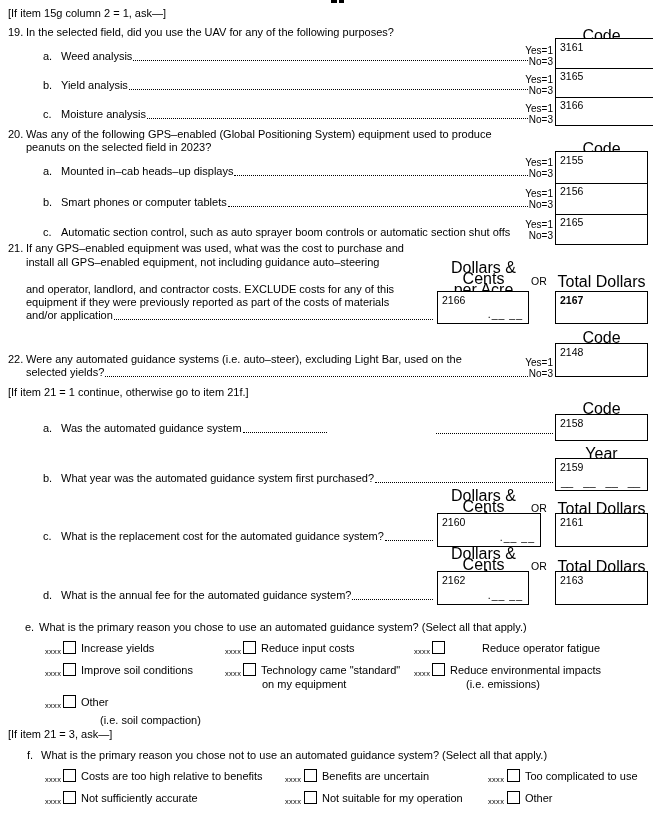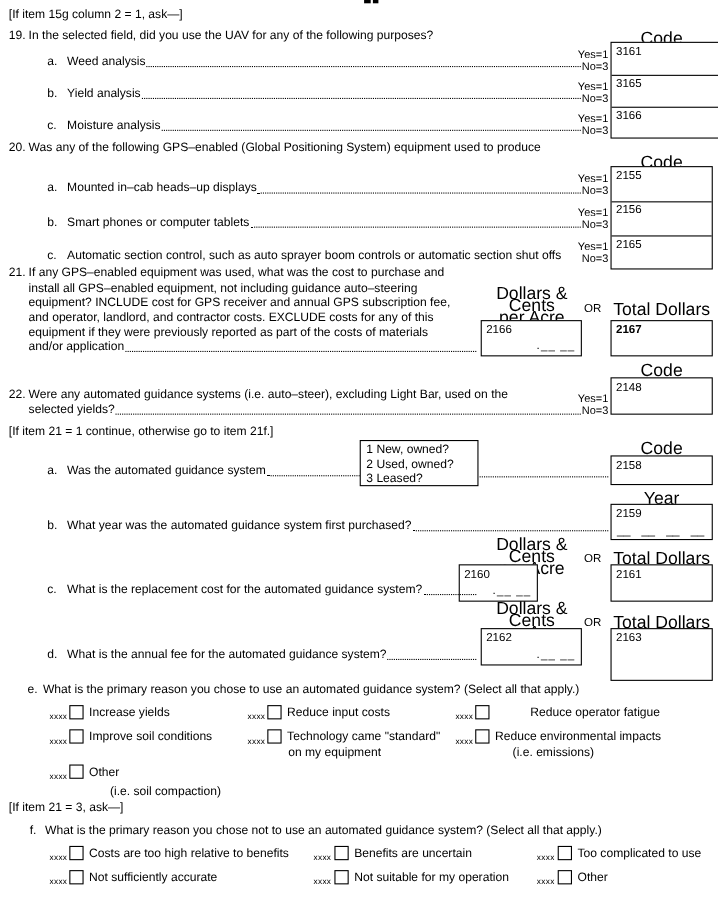--- a/index.html
+++ b/index.html
@@ -73,20 +73,21 @@
     <span class="leader"></span>
   </div>
   <div class="lrow" style="left:43px;top:108px;width:485px;">
     <span class="ltr">c.</span>
     <span class="ltxt">Moisture analysis</span>
     <span class="leader"></span>
   </div>
 
   <span class="txt" style="left:8px;top:128px;">20.</span>
   <span class="txt" style="left:26px;top:128px;">Was any of the following GPS–enabled (Global Positioning System) equipment used to produce</span>
+  <span class="txt" style="left:26px;top:141px;">peanuts on the selected field in 2023?</span>
   <div class="hdr" style="left:555px;top:143px;width:93px;">Code</div>
 
   <div class="box" style="left:555px;top:151px;width:93px;height:94px;">
     <div class="divider" style="top:31px;"></div>
     <div class="divider" style="top:62px;"></div>
     <span class="codeIn" style="top:2px;">2155</span>
     <span class="codeIn" style="top:33px;">2156</span>
     <span class="codeIn" style="top:64px;">2165</span>
   </div>
 
@@ -114,21 +115,20 @@
     <span class="leader"></span>
   </div>
   <div class="lrow" style="left:43px;top:226px;">
     <span class="ltr">c.</span>
     <span class="ltxt">Automatic section control, such as auto sprayer boom controls or automatic section shut offs</span>
   </div>
 
   <span class="txt" style="left:8px;top:242px;">21.</span>
   <span class="txt" style="left:26px;top:242px;">If any GPS–enabled equipment was used, what was the cost to purchase and</span>
   <span class="txt" style="left:26px;top:256px;">install all GPS–enabled equipment, not including guidance auto–steering</span>
-  <span class="txt" style="left:26px;top:269px;">equipment?  INCLUDE cost for GPS receiver and annual GPS subscription fee,</span>
   <span class="txt" style="left:26px;top:283px;">and operator, landlord, and contractor costs.  EXCLUDE costs for any of this</span>
   <span class="txt" style="left:26px;top:296px;">equipment if they were previously reported as part of the costs of materials</span>
   <div class="lrow" style="left:26px;top:309px;width:407px;">
     <span class="ltxt">and/or application</span>
     <span class="leader"></span>
   </div>
 
   <div class="hdr" style="left:437px;top:262px;width:93px;">
     <div>Dollars &amp; Cents</div>
     <div>per Acre</div>
@@ -154,25 +154,20 @@
     <span class="ltxt">selected yields?</span>
     <span class="leader"></span>
   </div>
   <div class="yn" style="left:521px;top:357px;">
     <div>Yes=1</div>
     <div>No=3</div>
   </div>
 
   <span class="txt" style="left:8px;top:386px;">[If item 21 = 1 continue, otherwise go to item 21f.]</span>
 
-  <div class="box" style="left:327px;top:400px;width:108px;height:42px;">
-    <div class="optline" style="top:2px;">1 New, owned?</div>
-    <div class="optline" style="top:15px;">2 Used, owned?</div>
-    <div class="optline" style="top:28px;">3 Leased?</div>
-  </div>
   <div class="hdr" style="left:555px;top:403px;width:93px;">Code</div>
   <div class="box" style="left:555px;top:414px;width:93px;height:27px;">
     <span class="codeNum">2158</span>
   </div>
   <div class="lrow" style="left:43px;top:422px;width:284px;">
     <span class="ltr">a.</span>
     <span class="ltxt">Was the automated guidance system</span>
     <span class="leader"></span>
   </div>
   <div class="leader2" style="left:436px;top:422px;width:117px;height:11px;"></div>
@@ -187,21 +182,21 @@
     <span class="ltxt">What year was the automated guidance system first purchased?</span>
     <span class="leader"></span>
   </div>
 
   <div class="hdr" style="left:437px;top:490px;width:93px;">
     <div>Dollars &amp; Cents</div>
     <div>per Acre</div>
   </div>
   <span class="orl" style="left:531px;top:502px;">OR</span>
   <div class="hdr" style="left:555px;top:503px;width:93px;">Total Dollars</div>
-  <div class="box" style="left:417px;top:513px;width:72px;height:34px;">
+  <div class="box" style="left:437px;top:513px;width:104px;height:34px;">
     <span class="codeNum">2160</span>
     <span class="cents">.__ __</span>
   </div>
   <div class="box" style="left:555px;top:513px;width:93px;height:34px;">
     <span class="codeNum">2161</span>
   </div>
   <div class="lrow" style="left:43px;top:530px;width:390px;">
     <span class="ltr">c.</span>
     <span class="ltxt">What is the replacement cost for the automated guidance system?</span>
     <span class="leader"></span>
@@ -210,21 +205,21 @@
   <div class="hdr" style="left:437px;top:548px;width:93px;">
     <div>Dollars &amp; Cents</div>
     <div>per Acre</div>
   </div>
   <span class="orl" style="left:531px;top:560px;">OR</span>
   <div class="hdr" style="left:555px;top:561px;width:93px;">Total Dollars</div>
   <div class="box" style="left:437px;top:571px;width:92px;height:34px;">
     <span class="codeNum">2162</span>
     <span class="cents">.__ __</span>
   </div>
-  <div class="box" style="left:555px;top:571px;width:93px;height:48px;">
+  <div class="box" style="left:555px;top:571px;width:93px;height:34px;">
     <span class="codeNum">2163</span>
   </div>
   <div class="lrow" style="left:43px;top:589px;width:390px;">
     <span class="ltr">d.</span>
     <span class="ltxt">What is the annual fee for the automated guidance system?</span>
     <span class="leader"></span>
   </div>
 
   <div class="lrow" style="left:25px;top:621px;">
     <span class="ltrS">e.</span>

